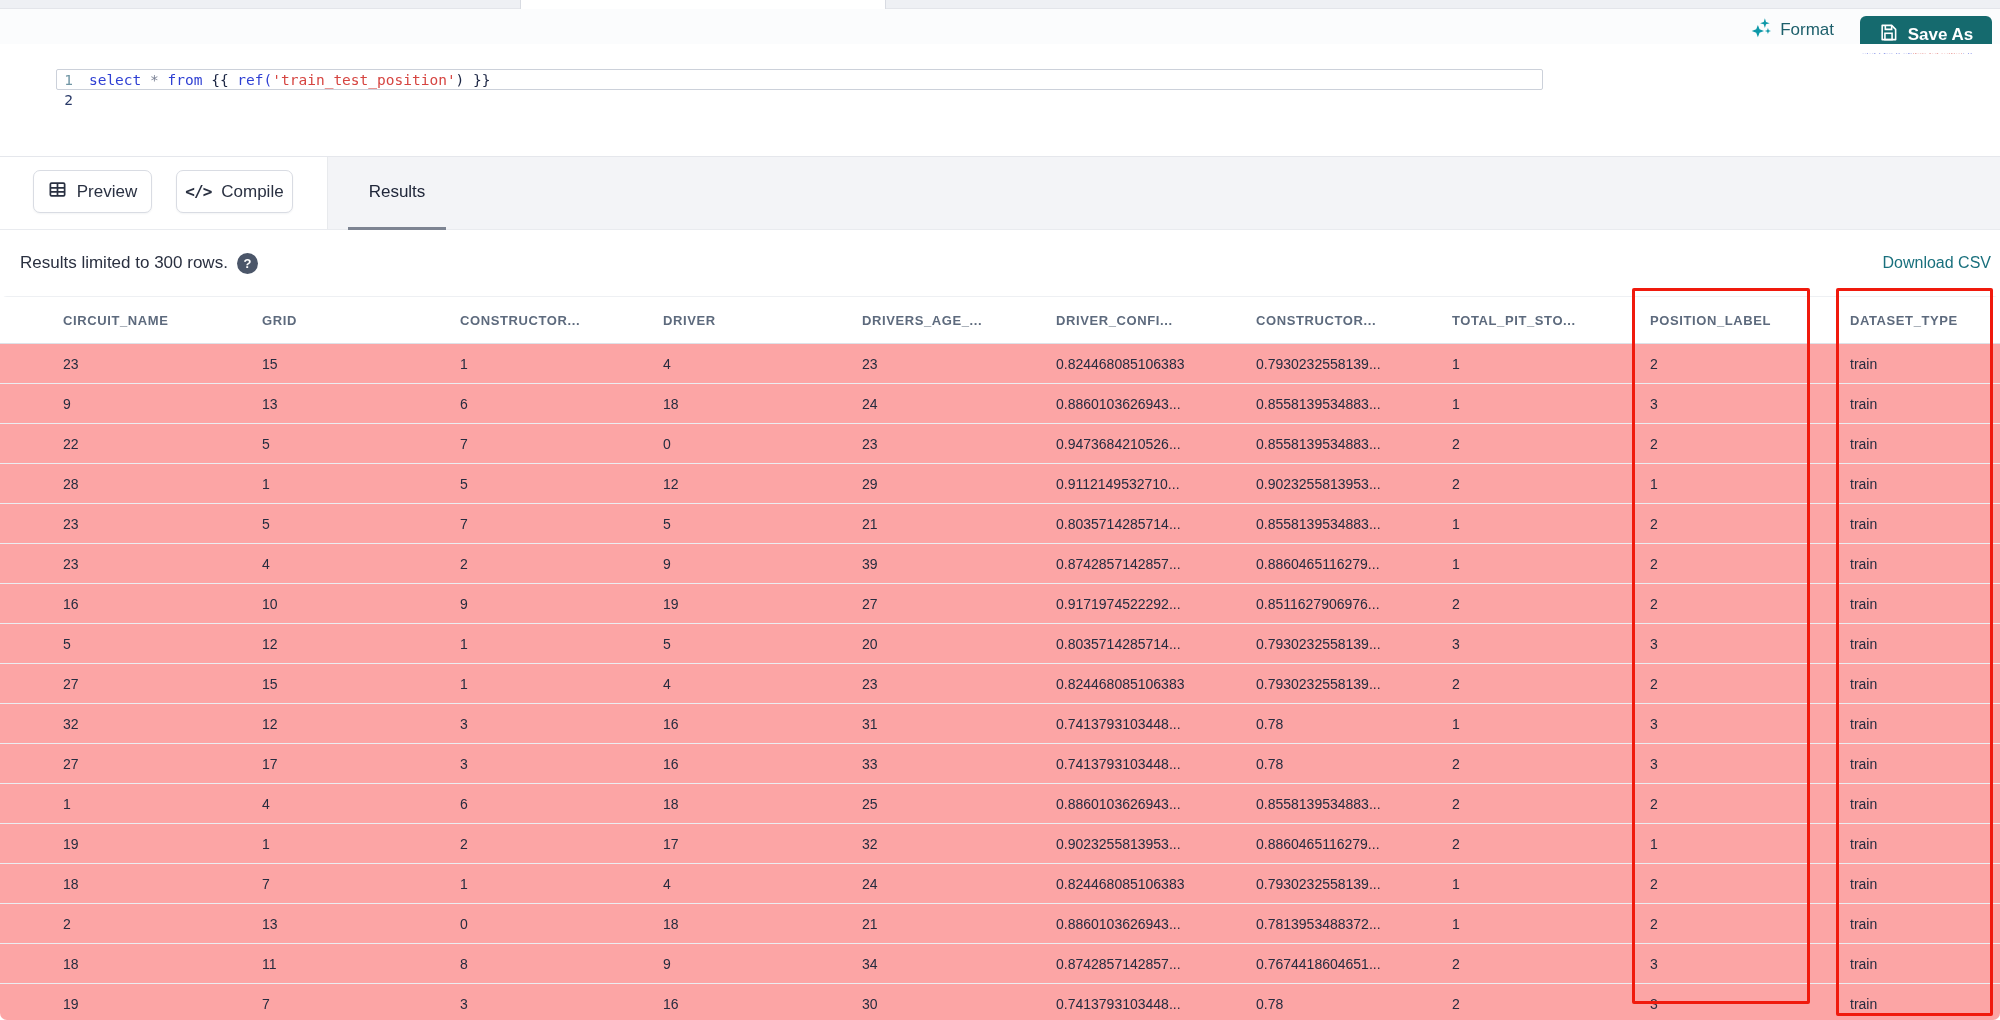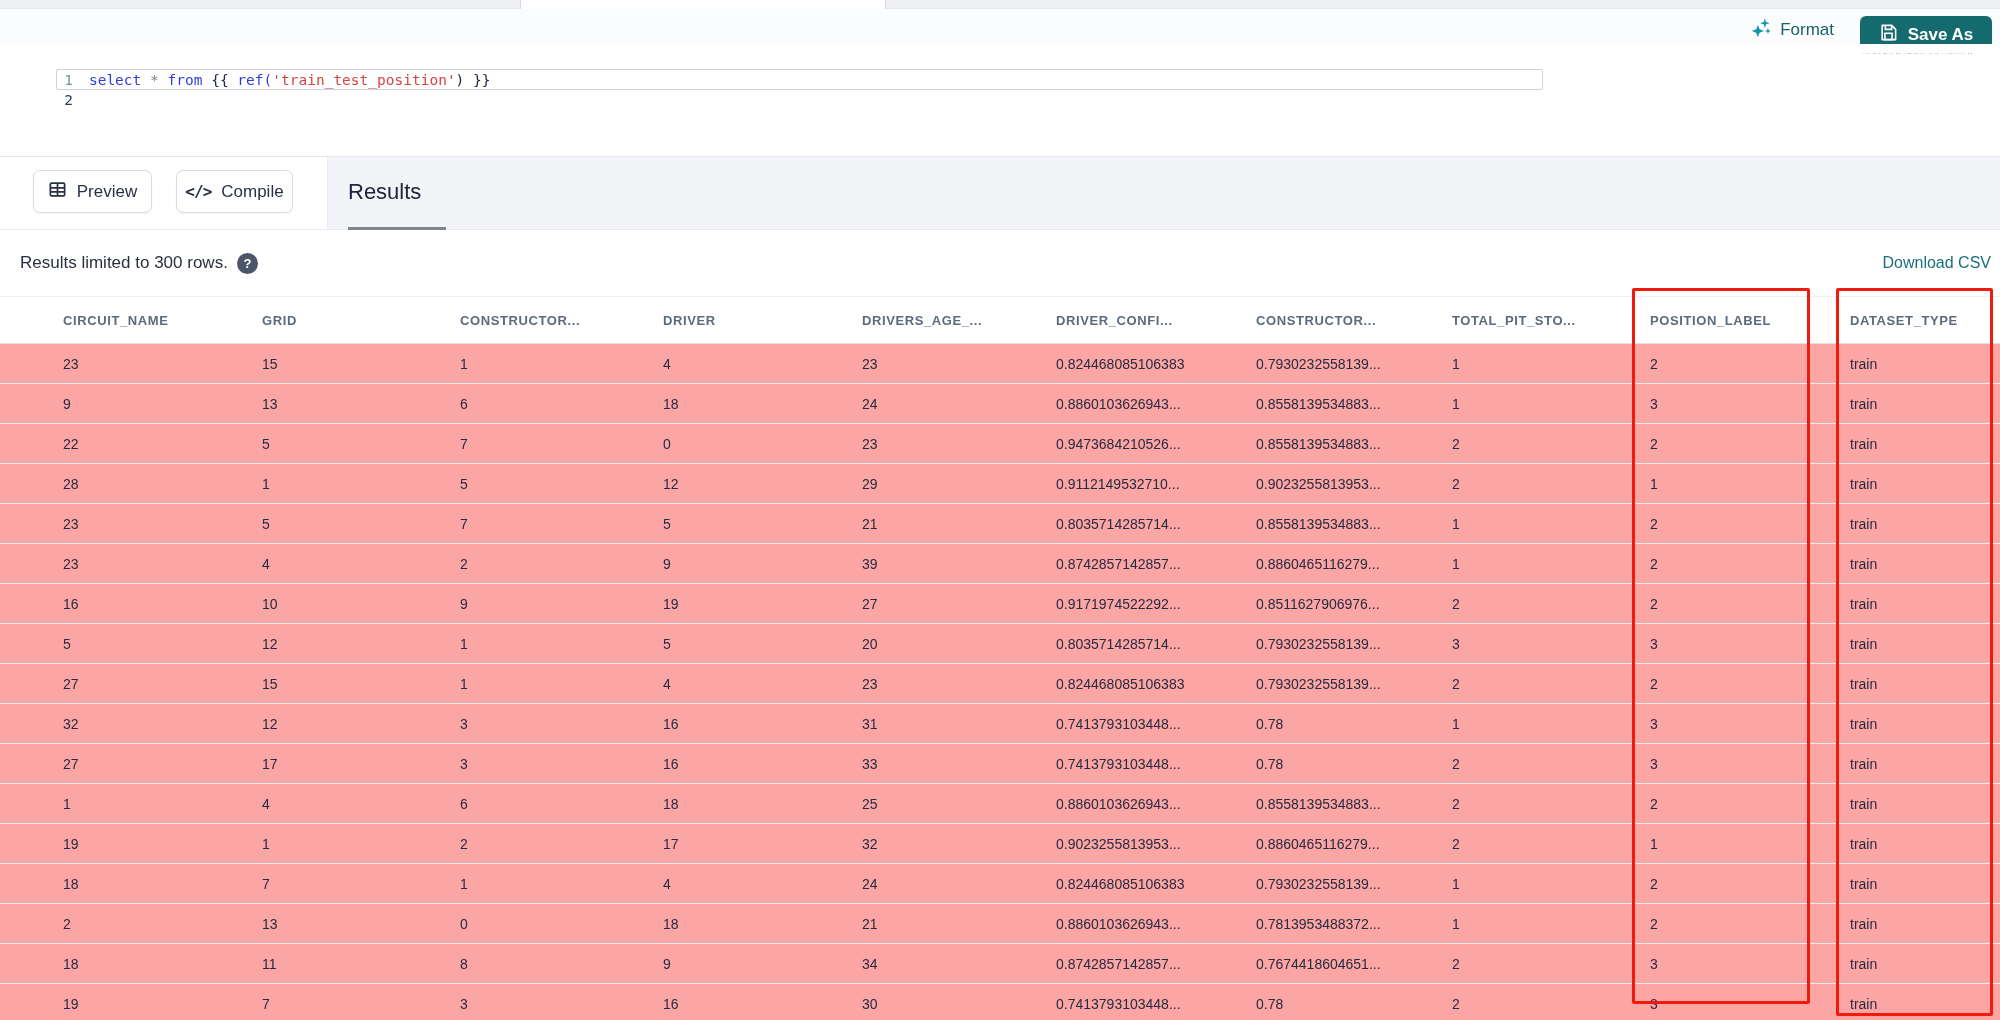--- a/index.html
+++ b/index.html
@@ -57,36 +57,36 @@
     border:1px solid #d9dce3; border-radius:7px; cursor:pointer;
     display:flex; align-items:center; justify-content:center; gap:10px;
     font-size:17px; color:#2a3142; font-family:"Liberation Sans",sans-serif;
     box-shadow:0 1px 2px rgba(20,30,60,.05); }
   #preview-btn { left:33px; width:119px; }
   #compile-btn { left:176px; width:117px; }
   .action-btn svg { width:19px; height:19px; }
   .code-glyph { font-family:"DejaVu Sans Mono",monospace; font-weight:700; font-size:16px;
     letter-spacing:-1px; color:#2a3142; }
   .tab { position:absolute; top:0; height:73px; display:flex; align-items:center;
-    font-size:22px; color:#20273a; cursor:pointer; }
+    justify-content:center; font-size:17px; color:#20273a; cursor:pointer; }
   #tab-results { left:348px; width:98px; border-bottom:3px solid #7d8492; }
   #tab-compiled { left:458px; width:144px; }
 
   
   #statusrow { position:absolute; left:0; top:230px; width:2000px; height:66px;
     background:#ffffff; display:flex; align-items:center; }
   #status-text { margin-left:20px; font-size:17px; color:#2a3040; }
   #help-icon { display:inline-flex; align-items:center; justify-content:center;
     width:21px; height:21px; margin-left:9px; border-radius:50%;
     background:#4b5669; color:#ffffff; font-size:13px; font-weight:700; cursor:pointer; }
   #download-csv { position:absolute; right:9px; top:0; height:66px; display:flex;
     align-items:center; color:#19707d; font-size:16px; cursor:pointer; }
 
   
-  #tablewrap { position:absolute; left:0; top:296px; width:2000px; height:724px; overflow:hidden; }
+  #tablewrap { position:absolute; left:0; top:296px; width:2000px; height:724px; overflow:hidden;border-radius:7px; }
   .thead, .trow { display:grid;
     grid-template-columns:199px 198px 203px 199px 194px 200px 196px 198px 200px 1fr;
     padding-left:63px; }
   .thead { height:48px; align-items:center; border-top:1px solid #eef0f3;
     border-bottom:1px solid #dee1e7; }
   .hcell { font-size:13px; font-weight:700; letter-spacing:.6px; color:#5d6a7d;
     text-transform:uppercase; white-space:nowrap; overflow:hidden; }
   .trow { height:40px; align-items:center; border-bottom:1px solid #ecedf1; background:#fca5a5; }
   .tcell { font-size:14px; color:#262c3f; white-space:nowrap; overflow:hidden; }
 

